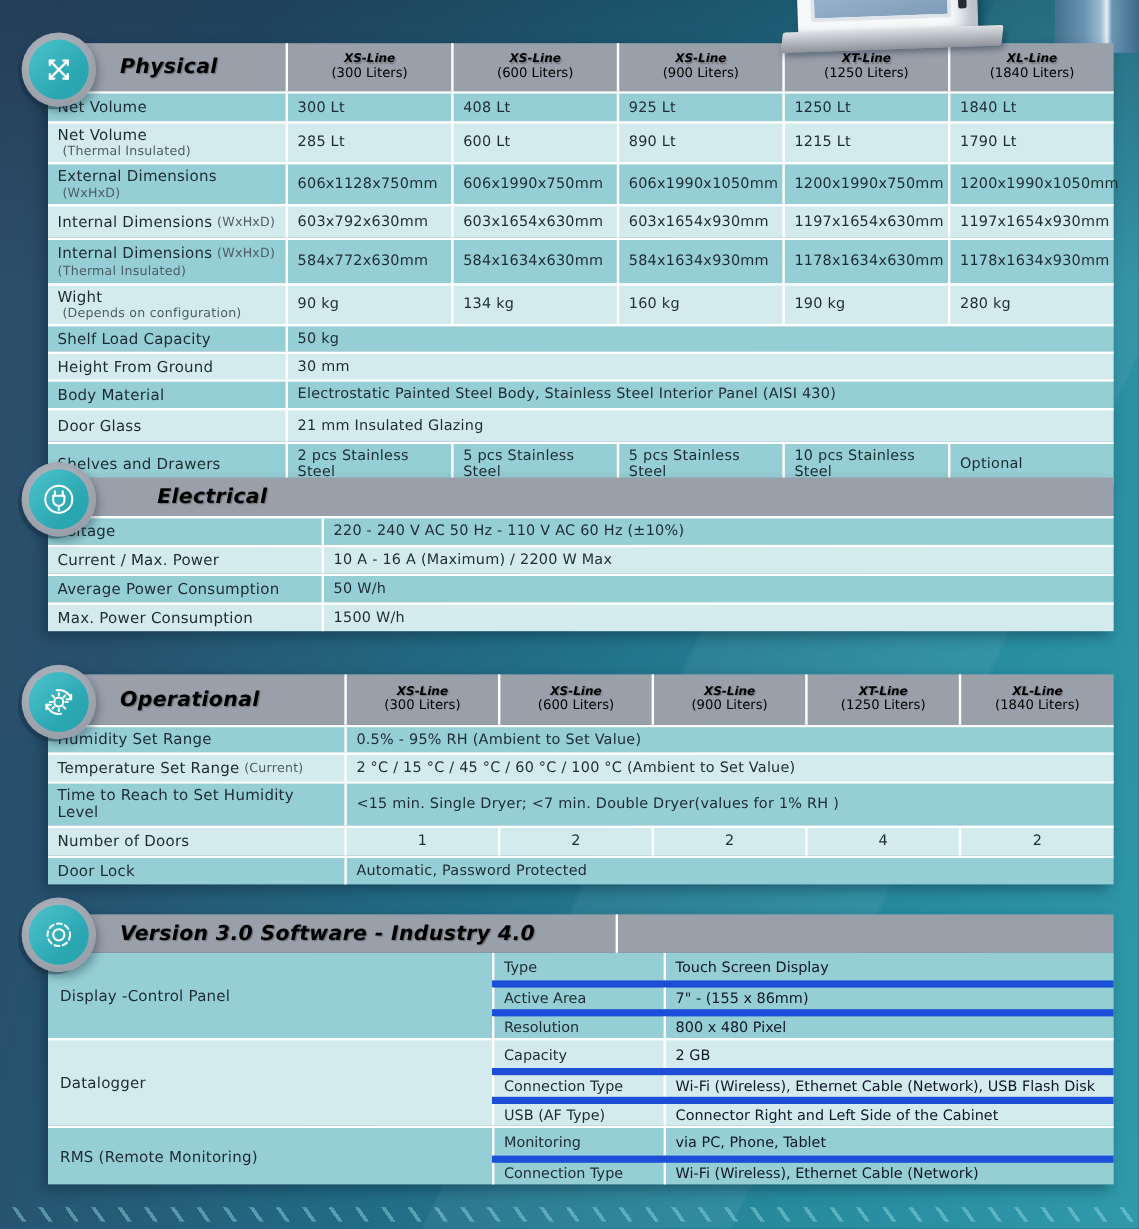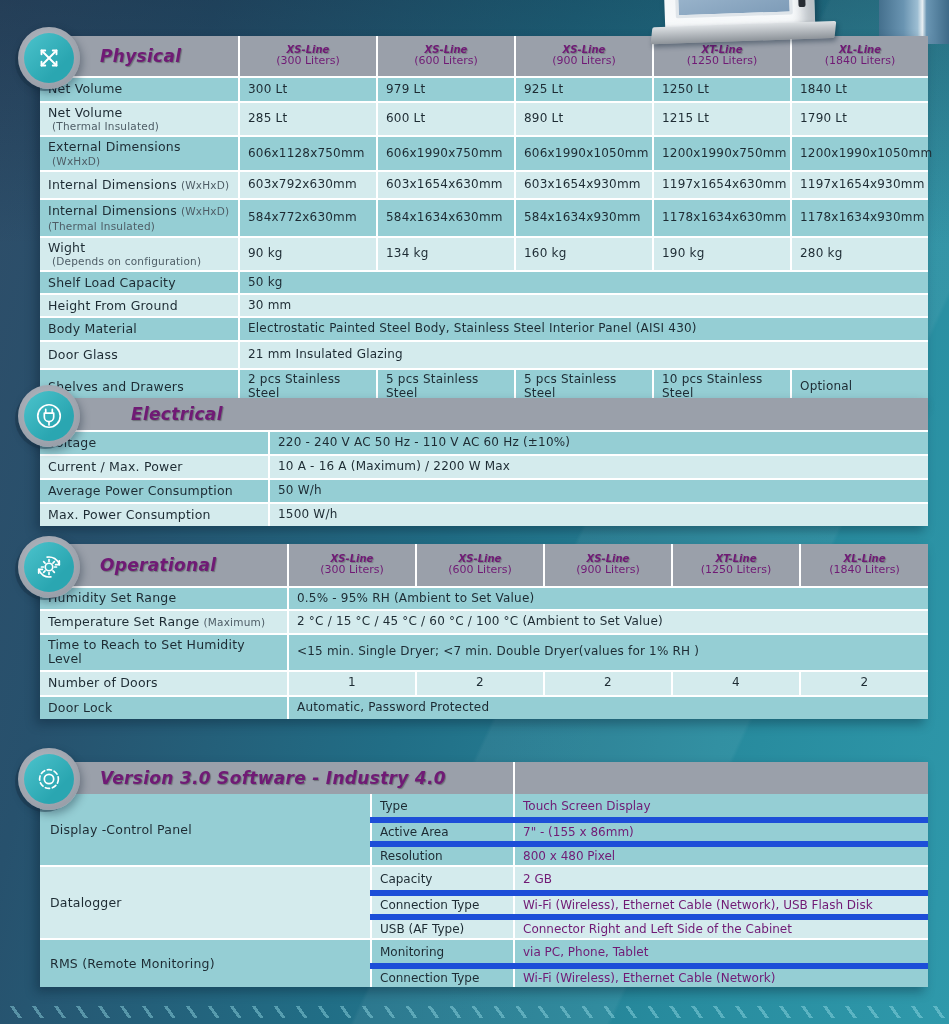--- a/index.html
+++ b/index.html
@@ -21,21 +21,21 @@
     box-shadow:inset -12px 0 12px rgba(110,122,134,.45), 3px 3px 7px rgba(8,28,48,.45);}
   .cab-glass{position:absolute;left:11px;top:-20px;right:22px;bottom:14px;border:3px solid #dfe5ea;border-radius:2px;
     background:linear-gradient(165deg,#cfdeea 0%,#a3bcd2 45%,#7e9cb8 100%);}
   .cab-lock{position:absolute;right:9px;top:58px;width:7px;height:11px;background:#272c33;border-radius:2px;}
   .cab-base{position:absolute;left:0;top:84px;width:184px;height:17px;border-radius:2px;transform:skewX(-8deg);
     background:linear-gradient(180deg,#dde1e4,#b1b6bb 55%,#8e949a);box-shadow:2px 3px 5px rgba(8,28,48,.4);}
   .photo-fragment{position:absolute;right:0;top:0;width:70px;height:44px;opacity:.95;
     background:linear-gradient(90deg,#46708e 0%,#6d96b4 35%,#a3c2d7 55%,#f2f6f9 62%,#6e98b6 68%,#3f6a88 100%);}
   
   .tbl{position:absolute;left:40px;width:888px;z-index:3;box-shadow:-4px 5px 10px rgba(6,24,40,.35);}
-  .thead{display:flex;background:#9aa0aa;color:#701a75;position:relative;}
+  .thead{display:flex;background:#9aa0aa;color:#000000;position:relative;}
   .thead-label{display:flex;align-items:center;padding-left:60px;
     font-style:italic;font-weight:bold;font-size:17px;letter-spacing:.3px;
     text-shadow:1px 1px 1px rgba(0,0,0,.3);}
   .col-head{border-left:2px solid #fff;display:flex;flex-direction:column;justify-content:center;
     align-items:center;text-align:center;line-height:1.15;}
   .col-name{font-style:italic;font-weight:bold;font-size:10px;text-shadow:1px 1px 1px rgba(0,0,0,.25);}
   .col-cap{font-size:11px;}
   .row{display:flex;border-top:2px solid #fff;align-items:stretch;}
   .row-m{background:#95ced4;}
   .row-p{background:#d4ebed;}
@@ -50,37 +50,37 @@
   
   .p-lblcol{width:198px;}   .p-col{width:138px;}   .p-col:last-child{flex:1;}
   .o-lblcol{width:247px;}   .o-col{width:128px;}   .o-col:last-child{flex:1;}
   .e-lblcol{width:228px;}
   .h-physical{height:40px;} .h-electrical{height:32px;padding-left:31px;} .h-operational{height:42px;} .h-software{height:32px;}
   .r23{min-height:25px;} .r22{min-height:24px;} .r26{min-height:28px;} .r38{min-height:38px;} .r21{min-height:23px;}
   
   .sw-divider{position:absolute;left:473px;top:0;bottom:0;width:2px;background:#fff;}
   .group{display:flex;align-items:stretch;}
   .group + .group{border-top:2px solid #fff;}
-  .grp-lbl{width:330px;display:flex;align-items:center;padding:3px 10px;font-size:12.5px;color:#1d2b33;letter-spacing:.2px;}
+  .grp-lbl{width:370px;display:flex;align-items:center;padding:3px 10px;font-size:12.5px;color:#1d2b33;letter-spacing:.2px;}
   .grp-rows{flex:1;display:flex;flex-direction:column;}
   .srow{display:flex;min-height:23px;}
   .srow + .srow{border-top:6px solid #1d4ed8;}
   .skey{width:143px;border-left:2px solid #fff;display:flex;align-items:center;padding:2px 8px;font-size:12px;color:#1d2b33;}
-  .sval{flex:1;border-left:2px solid #fff;display:flex;align-items:center;padding:2px 8px;font-size:12px;color:#701a75;}
+  .sval{flex:1;border-left:2px solid #fff;display:flex;align-items:center;padding:2px 8px;font-size:12px;color:#0f172a;}
   
   .badge{position:absolute;left:-22px;width:62px;height:62px;border-radius:50%;z-index:7;
     background:radial-gradient(circle at 45% 40%,#b9bec6,#9aa0aa 70%);
     display:flex;align-items:center;justify-content:center;
     box-shadow:-4px 3px 0 -1px rgba(24,48,68,.45), 2px 4px 8px rgba(6,24,40,.35);}
   .badge-inner{width:50px;height:50px;border-radius:50%;display:flex;align-items:center;justify-content:center;
     background:linear-gradient(135deg,#4cc3cc 0%,#2aa6b1 70%);}
   .badge svg{display:block;}
   .tbl-physical{top:36px;} .tbl-physical .badge{top:-9px;}
   .tbl-electrical{top:398px;} .tbl-electrical .badge{top:-13px;}
-  .tbl-operational{top:544px;} .tbl-operational .badge{top:-8px;}
+  .tbl-operational{top:562px;} .tbl-operational .badge{top:-8px;}
   .tbl-software{top:762px;} .tbl-software .badge{top:-14px;}
 </style>
 </head>
 <body>
 
 <div id="page">
 
   <div class="cabinet">
     <div class="cab-body">
       <div class="cab-glass"></div>
@@ -124,21 +124,21 @@
       <div class="col-head p-col">
           <span class="col-name">XL-Line</span>
           <span class="col-cap">(1840 Liters)</span>
         </div>
     </header>
     <div class="row row-m r23">
       <div class="lbl p-lblcol">
           <span>Net Volume</span>
         </div>
       <div class="cell p-col">300 Lt</div>
-      <div class="cell p-col">979 Lt</div>
+      <div class="cell p-col">408 Lt</div>
       <div class="cell p-col">925 Lt</div>
       <div class="cell p-col">1250 Lt</div>
       <div class="cell p-col">1840 Lt</div>
     </div>
     <div class="row row-p r23">
       <div class="lbl p-lblcol">
           <span>Net Volume</span>
           <span class="note">(Thermal Insulated)</span>
         </div>
       <div class="cell p-col">285 Lt</div>
@@ -286,21 +286,21 @@
           <span class="col-cap">(1840 Liters)</span>
         </div>
     </header>
     <div class="row row-m r21">
       <div class="lbl o-lblcol">Humidity Set Range</div>
       <div class="spanval">0.5% - 95% RH (Ambient to Set Value)</div>
     </div>
     <div class="row row-p r22">
       <div class="lbl o-lblcol">
           <span>Temperature Set Range</span>
-          <span class="note">(Maximum)</span>
+          <span class="note">(Current)</span>
         </div>
       <div class="spanval">2 °C / 15 °C / 45 °C  / 60 °C / 100 °C  (Ambient to Set Value)</div>
     </div>
     <div class="row row-m r21">
       <div class="lbl o-lblcol">Time to Reach to Set Humidity Level</div>
       <div class="spanval">&lt;15 min. Single Dryer; &lt;7 min. Double Dryer(values for 1% RH )</div>
     </div>
     <div class="row row-p r23">
       <div class="lbl o-lblcol">Number of Doors</div>
       <div class="cell o-col center">1</div>

